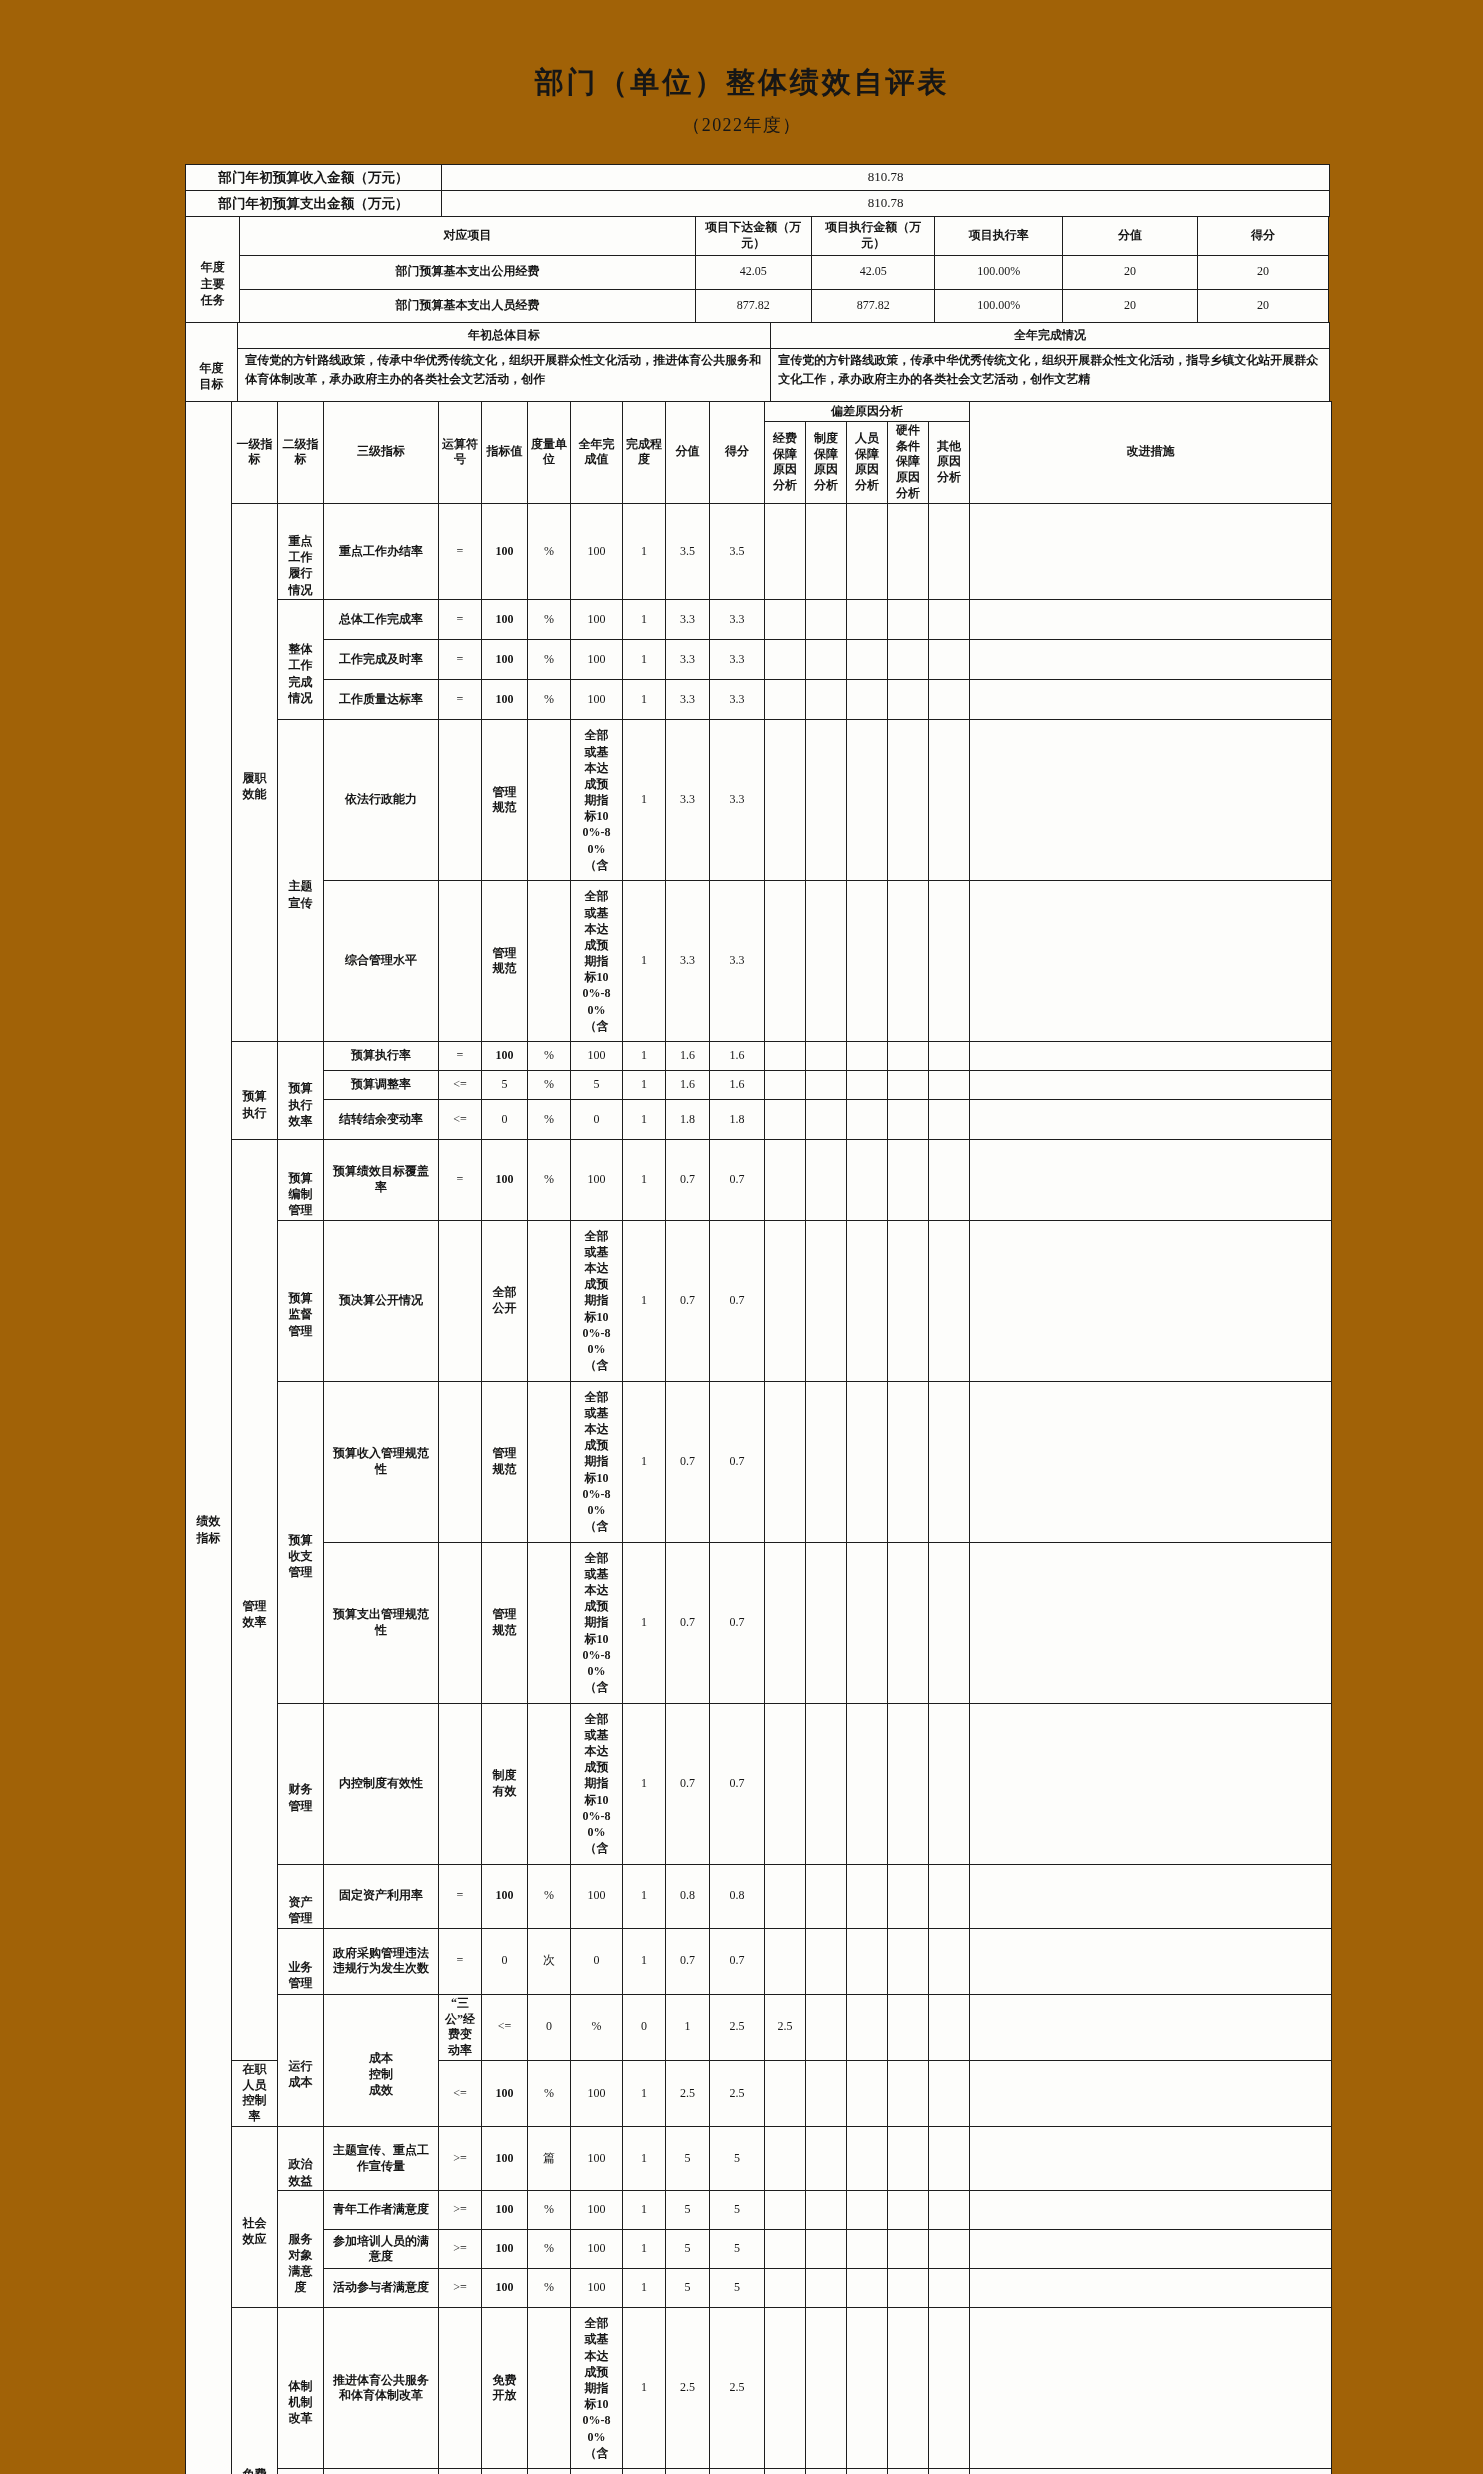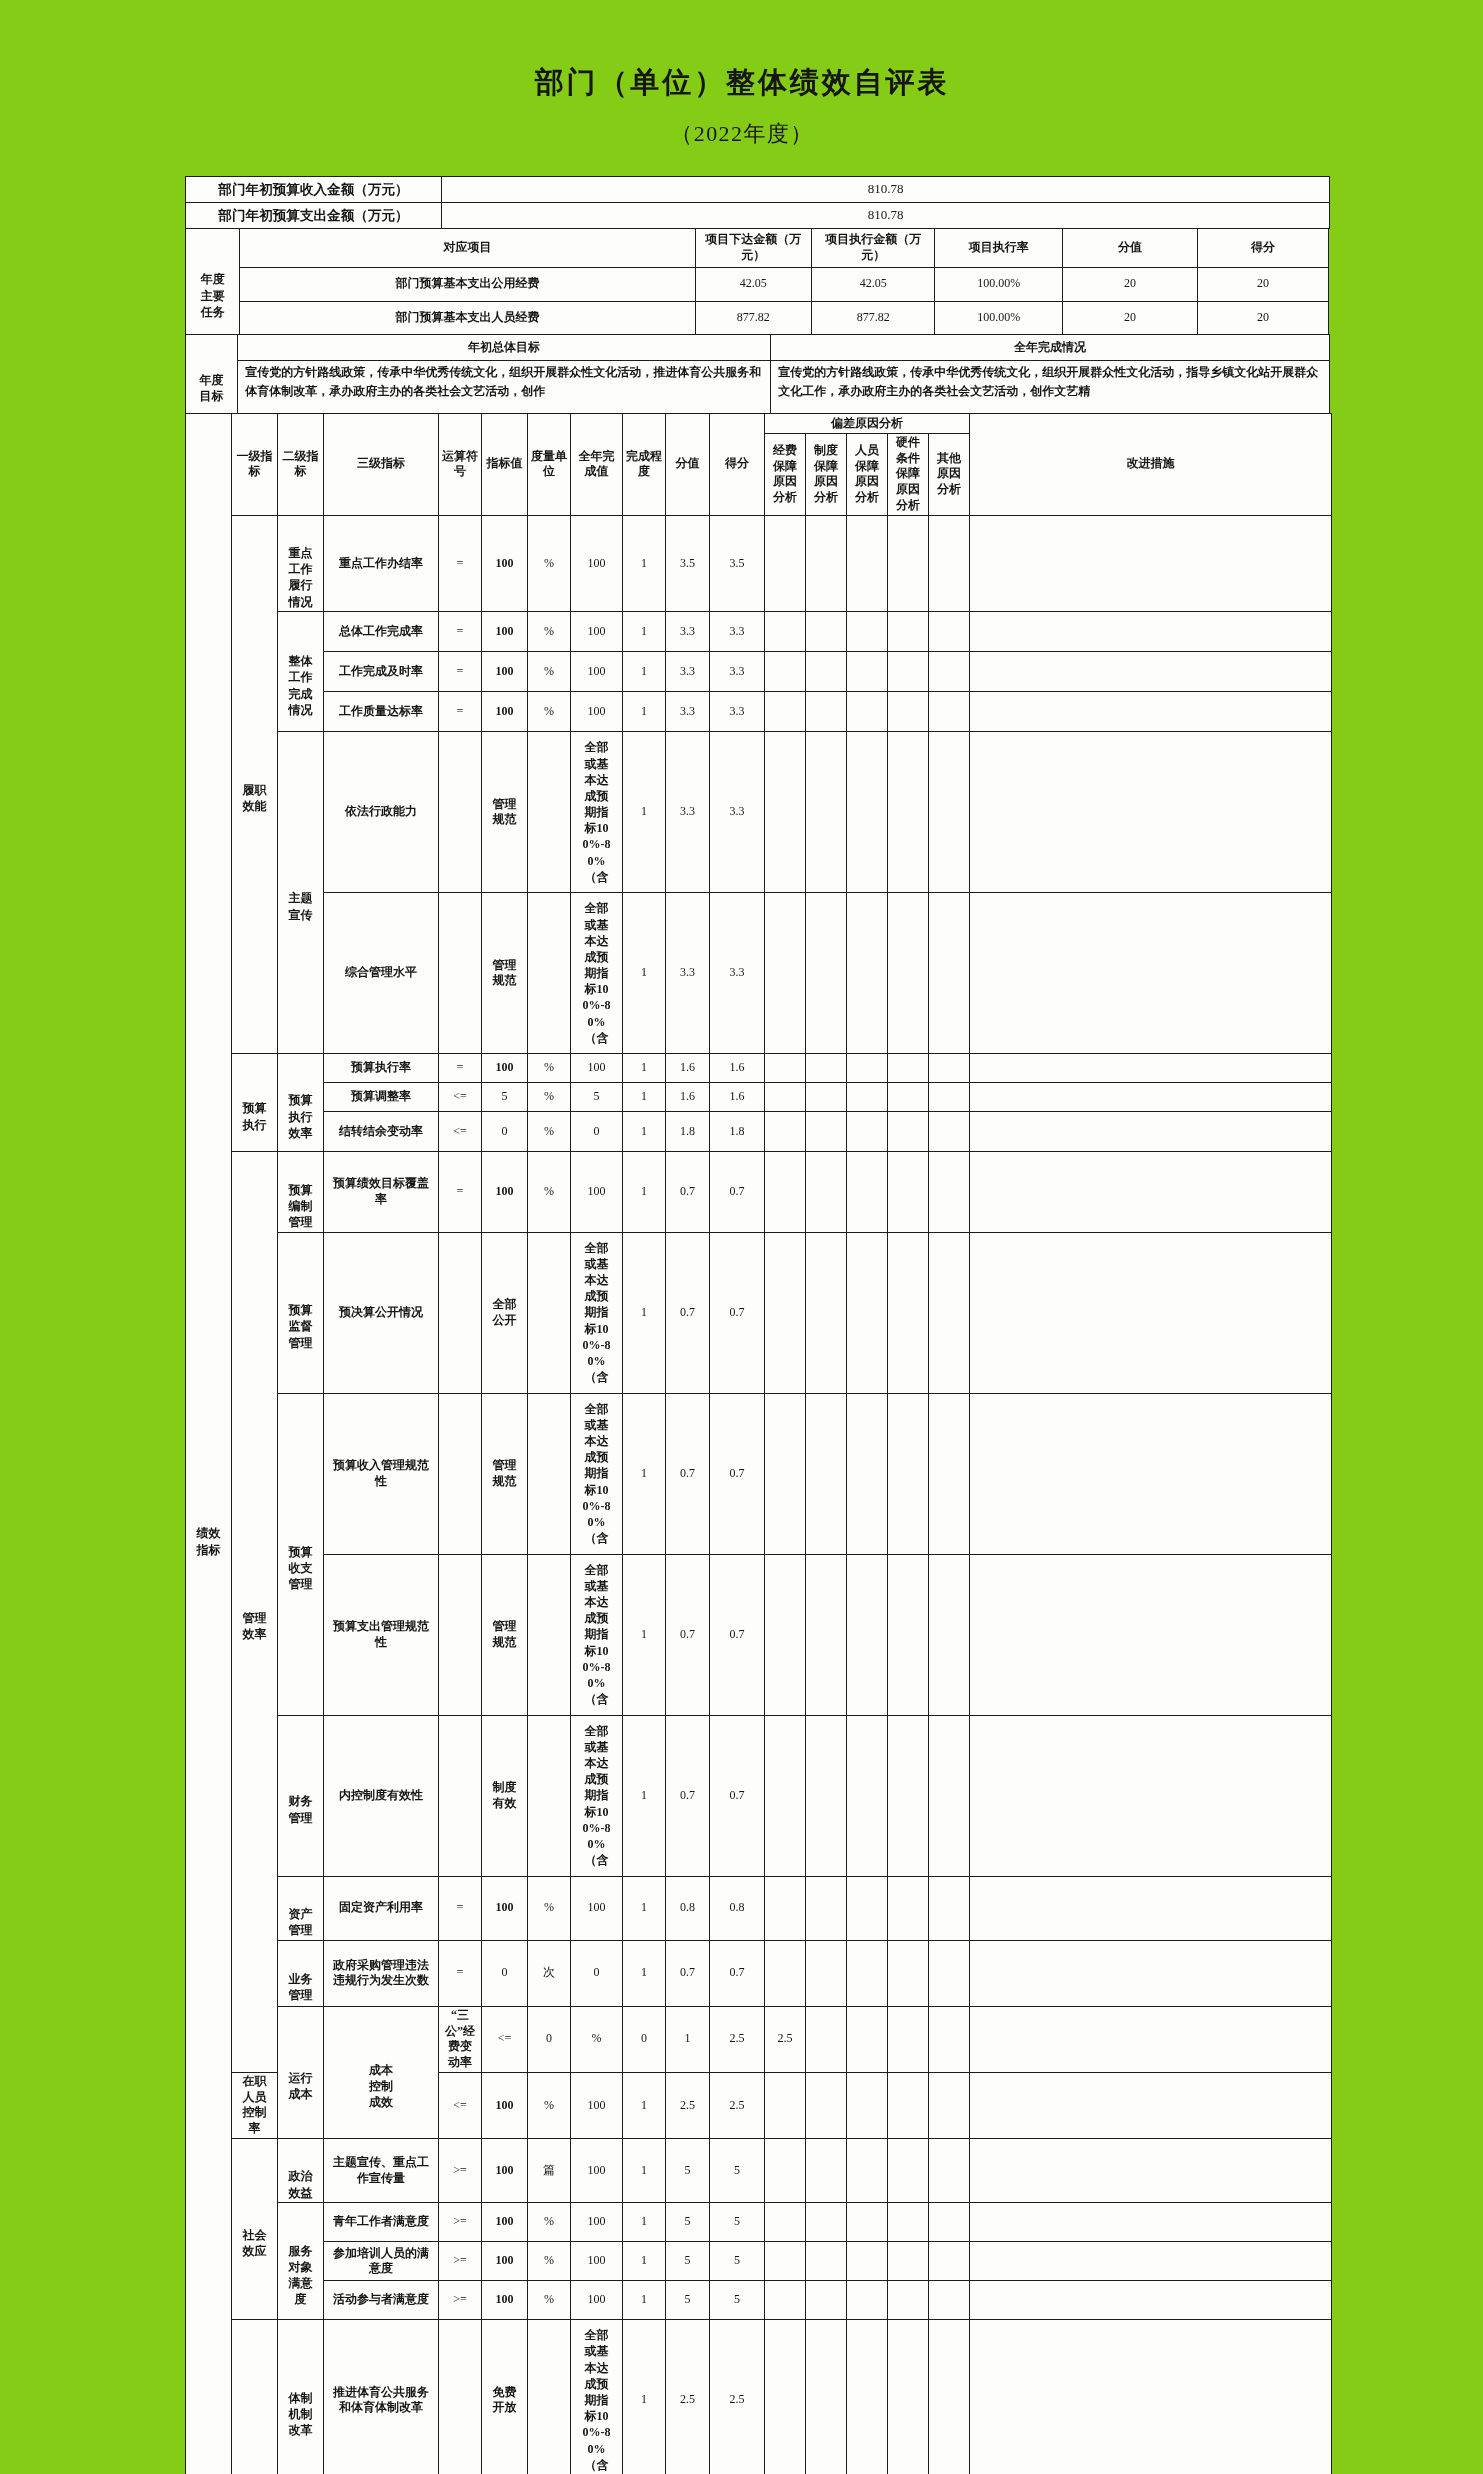--- a/index.html
+++ b/index.html
@@ -1,20 +1,20 @@
 <!DOCTYPE html>
 <html style="font-size:11.5px"><head>
 <meta charset="utf-8">
 <style>
   html,body{margin:0;padding:0;}
   body{width:1484px;height:2475px;background:#f2f2ee;font-family:"Liberation Serif","DejaVu Serif",serif;color:#161616;}
-  .page{width:1484px;height:2475px;background:#84cc16;position:relative;overflow:hidden;}
+  .page{width:1484px;height:2475px;background:#a16207;position:relative;overflow:hidden;}
   .titleblock{padding-top:63px;text-align:center;}
   .title{font-size:29px;font-weight:700;letter-spacing:2.9px;}
-  .subtitle{font-size:22px;margin-top:16px;letter-spacing:1.4px;}
+  .subtitle{font-size:18px;margin-top:10px;letter-spacing:1.4px;}
   table{border-collapse:collapse;table-layout:fixed;margin-left:185px;width:1144px;background:#fdfdfb;}
   table + table{margin-top:-1.4px;}
   td,th{border:1.4px solid #1d1d1d;text-align:center;vertical-align:middle;font-size:12px;font-weight:400;padding:1.4px 2.9px;overflow:hidden;word-break:break-word;line-height:1.3;}
   .bold{font-weight:600;margin-left:20px;}
   .lab{font-weight:600;font-size:13.6px;}
   .vlabel{padding:1.4px 0;}
   .vlabel > span, td.vlabel{line-height:1.35;margin-top:28px;}
   .vwrap{display:inline-block;max-width:30px;word-break:break-all;font-weight:600;}
   .info-val{font-size:13px;}
   .tasks th{font-weight:600;}

